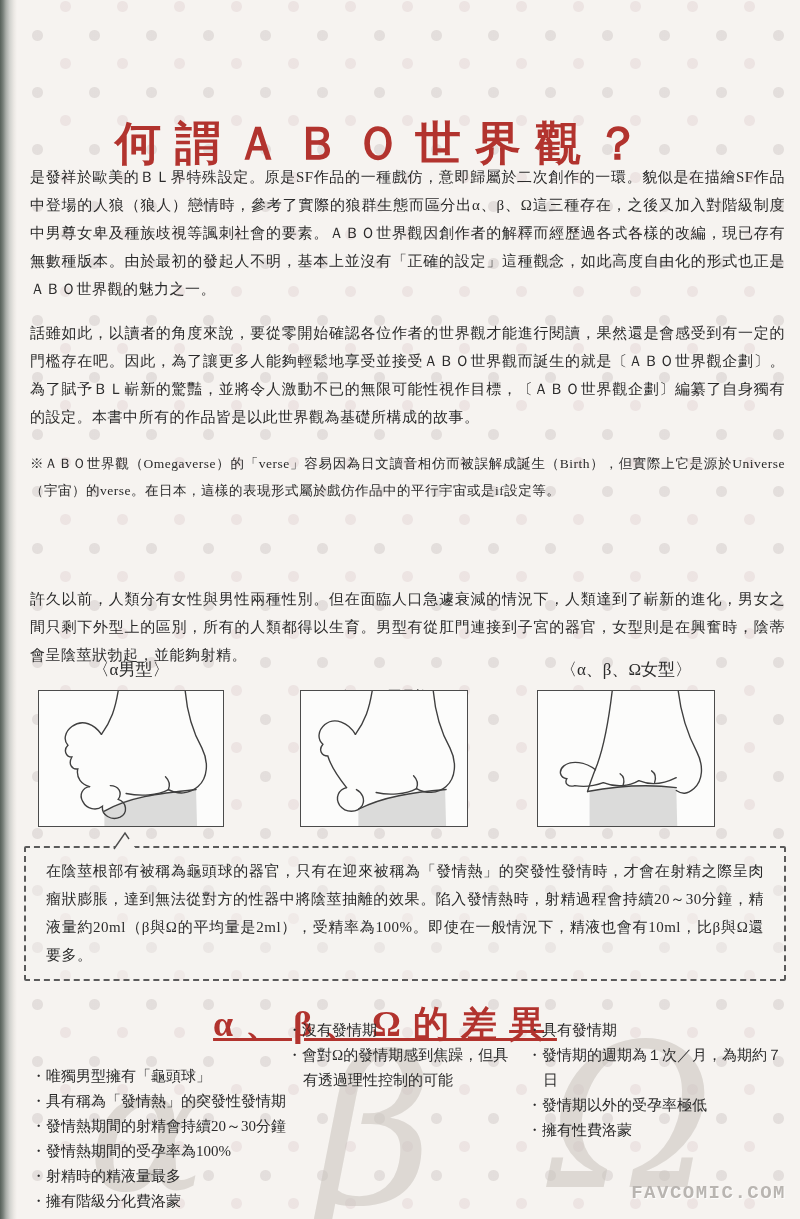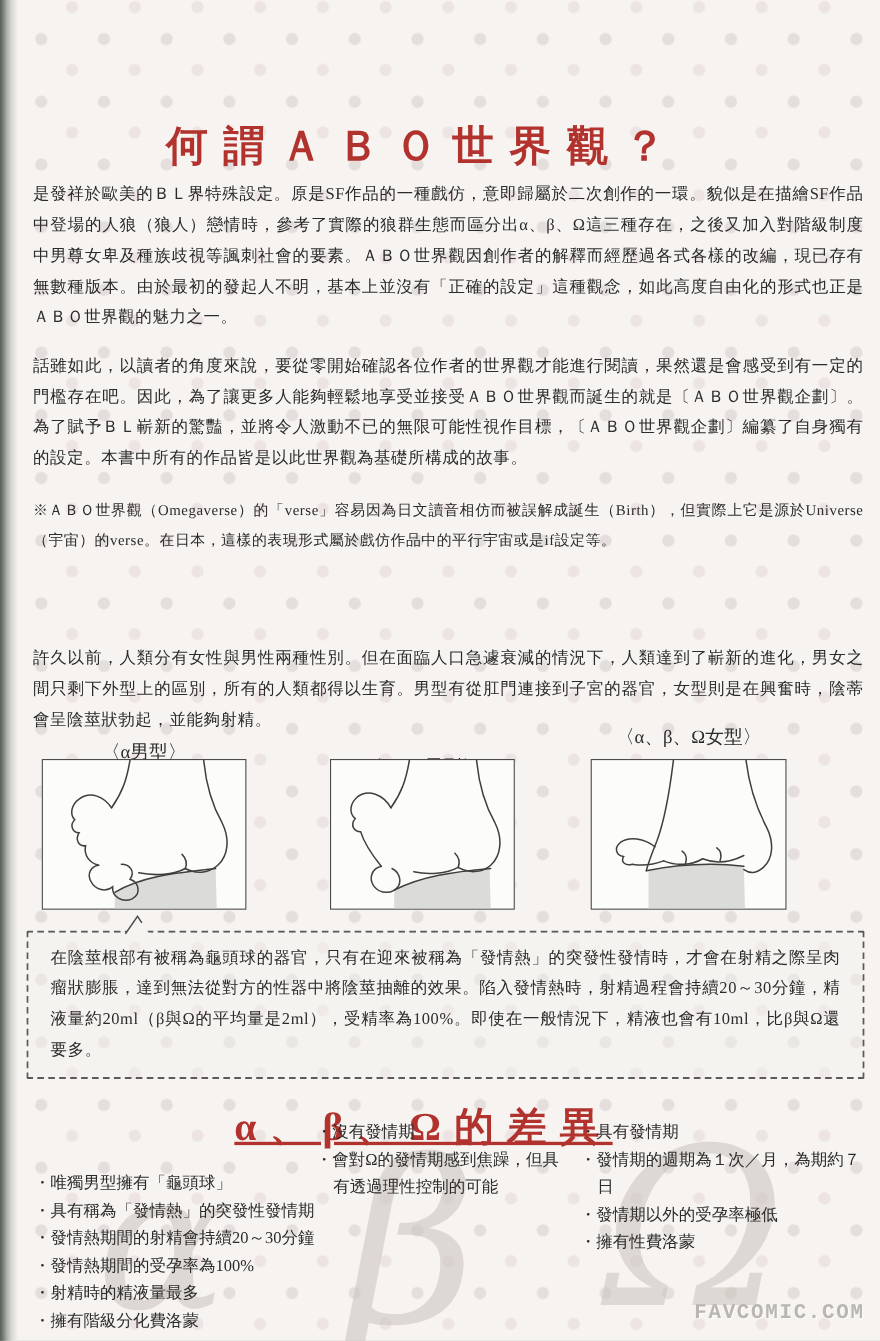--- a/index.html
+++ b/index.html
@@ -18,35 +18,35 @@
     color:#2b2b2b;
   }
   .scan-edge{
     position:absolute;left:0;top:0;width:17px;height:1219px;z-index:5;
     background:linear-gradient(90deg,#566059 0,#79817b 3px,#a9ada8 6px,#d2d3cf 10px,#ebe8e4 14px,rgba(246,243,240,0) 17px);
   }
   .red-title{
     position:absolute;left:0;right:30px;text-align:center;
     color:#b2332e;font-weight:bold;white-space:nowrap;
   }
-  .t1{top:82px;font-size:38px;letter-spacing:14px;}
+  .t1{top:82px;font-size:46px;letter-spacing:14px;}
   .t2{top:508px;font-size:28px;letter-spacing:13px;}
   .t3{top:970px;font-size:36px;letter-spacing:12px;text-decoration:underline;}
   .para{
     position:absolute;left:30px;right:15px;
     font-size:15px;line-height:28px;text-align:justify;letter-spacing:.5px;
   }
   .p1{top:148px;}
   .p2{top:304px;}
   .footnote{top:436px;font-size:13.5px;line-height:27px;}
   .p3{top:570px;}
   .fig-label{
     position:absolute;top:658px;font-size:17px;text-align:center;white-space:nowrap;
   }
-  .fl1{left:38px;width:186px;margin-top:14px;}
+  .fl1{left:38px;width:186px;}
   .fl2{left:300px;width:168px;margin-top:28px;}
   .fl3{left:537px;width:178px;}
   .fig-box{
     position:absolute;top:690px;height:137px;
     background:#fcfcfb;border:1px solid #4b4b4b;box-sizing:border-box;
   }
   .fb1{left:38px;width:186px;}
   .fb2{left:300px;width:168px;}
   .fb3{left:537px;width:178px;}
   .fig-box svg{display:block;width:100%;height:100%;}

